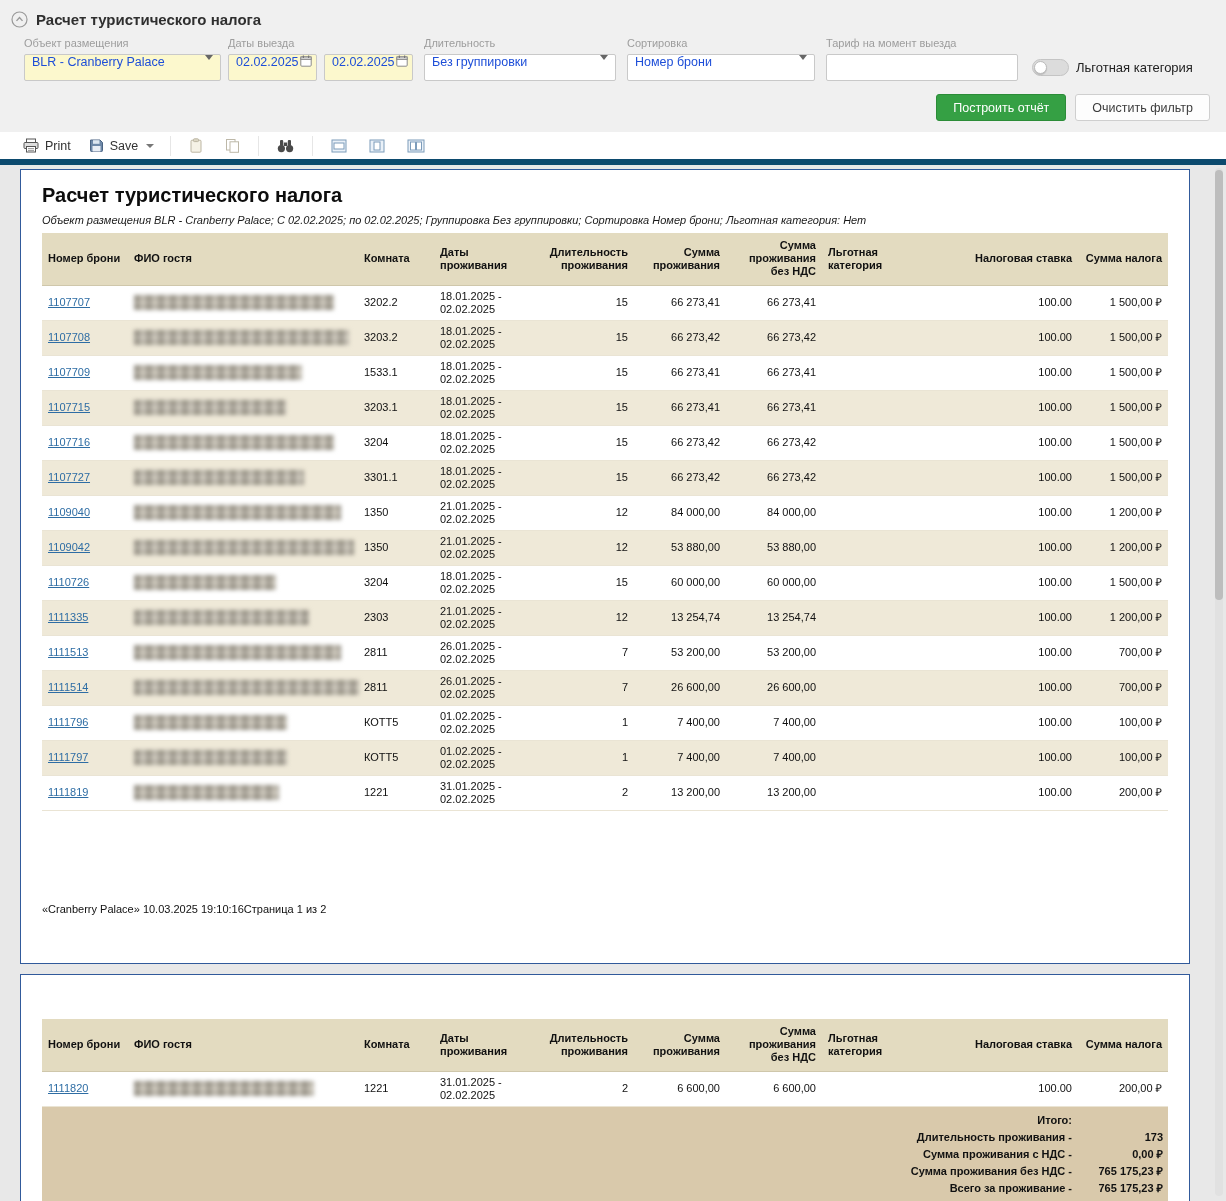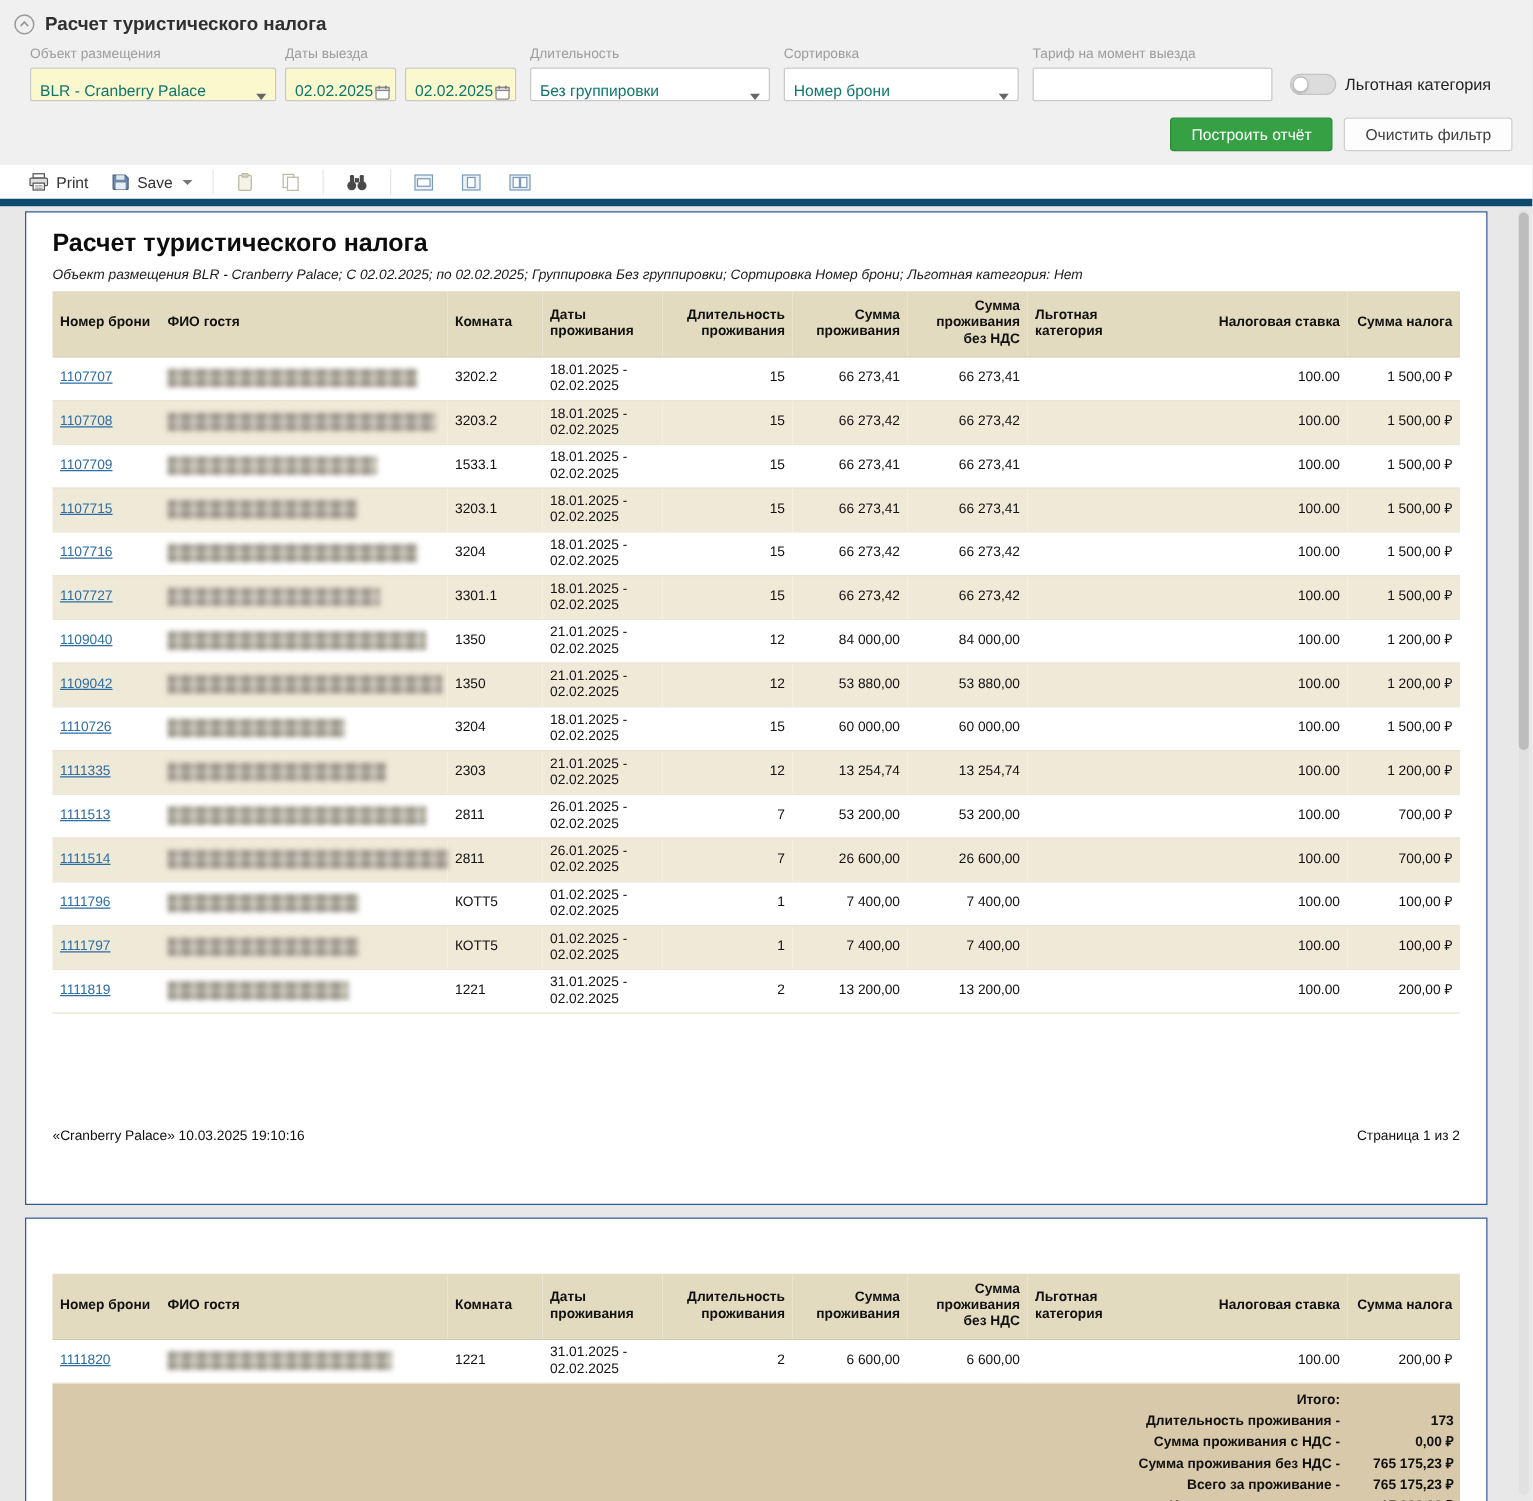--- a/index.html
+++ b/index.html
@@ -10,21 +10,21 @@
   
   .filter-panel { background:#f0f0f0; padding:7px 16px 0 10px; }
   .panel-head { display:flex; align-items:center; gap:8px; height:24px; margin-bottom:6px; }
   .panel-title { font-size:15px; font-weight:bold; color:#2f2f2f; }
   .collapse-btn { width:18px; height:18px; display:flex; align-items:center; justify-content:center; cursor:pointer; }
 
   .filters-row { display:flex; align-items:flex-end; padding-left:14px; }
   .fg { display:flex; flex-direction:column; }
   .fg-label { font-size:11px; color:#9d9d9d; margin-bottom:3px; height:14px; white-space:nowrap; }
   .box { height:27px; border:1px solid #c9c9c9; background:#fff; border-radius:2px;
-         display:flex; align-items:flex-end; padding:0 7px; font-size:12.5px; color:#0f766e; cursor:pointer; }
+         display:flex; align-items:flex-start; padding:0 7px; font-size:12.5px; color:#1d4ed8; cursor:pointer; }
   .box.yellow { background:#fcf8cd; }
   .sel-arrow { width:0; height:0; border-left:4px solid transparent; border-right:4px solid transparent;
                border-top:5px solid #666; margin-left:auto; }
   .fg-object { width:197px; margin-right:7px; }
   .fg-dates  { margin-right:11px; }
   .dates-pair { display:flex; gap:7px; }
   .date-box { width:89px; padding-right:4px; }
   .date-box .dtxt { flex:1; }
   .fg-grouping { width:192px; margin-right:11px; }
   .fg-sorting  { width:188px; margin-right:11px; }
@@ -64,21 +64,21 @@
   table.report td { padding:4px 6px; height:34px; vertical-align:middle; border-bottom:1px solid #eae4d4; line-height:13px; }
   tbody tr:nth-child(even) td { background:#efe9d8; }
   .c-left { text-align:left; } .c-right { text-align:right; }
   a.blink { color:#2e6da4; font-size:11px; text-decoration:underline; cursor:pointer; }
   .redacted { height:15px; border-radius:1px; background-color:#ccc7ba;
     background-image:
       repeating-linear-gradient(90deg, rgba(110,105,95,.38) 0 6px, rgba(200,195,185,.38) 6px 12px),
       repeating-linear-gradient(0deg, rgba(140,135,125,.42) 0 5px, rgba(215,210,200,.42) 5px 10px);
     filter:blur(2px); }
 
-  .rpt-footer { margin-top:auto; margin-bottom:32px; display:flex; justify-content:space-between; font-size:11px; color:#111; }
+  .rpt-footer { margin-top:auto; margin-bottom:32px; display:flex; justify-content:flex-start; font-size:11px; color:#111; }
 
   .totals { background:#d9c9ab; width:1126px; padding:5px 0 24px; font-size:11px; font-weight:bold; color:#111; }
   .total-line { display:flex; line-height:17px; }
   .tl-label { flex:1; text-align:right; }
   .tl-value { width:96px; text-align:right; padding-right:5px; }
 
   .vscrollbar { position:absolute; right:3px; top:168px; width:8px; height:1028px; background:#e1e1e1; border-radius:4px; }
   .vscroll-thumb { position:absolute; top:2px; left:0; width:8px; height:430px; background:#bdbdbd; border-radius:4px; }
 </style>
 </head>

